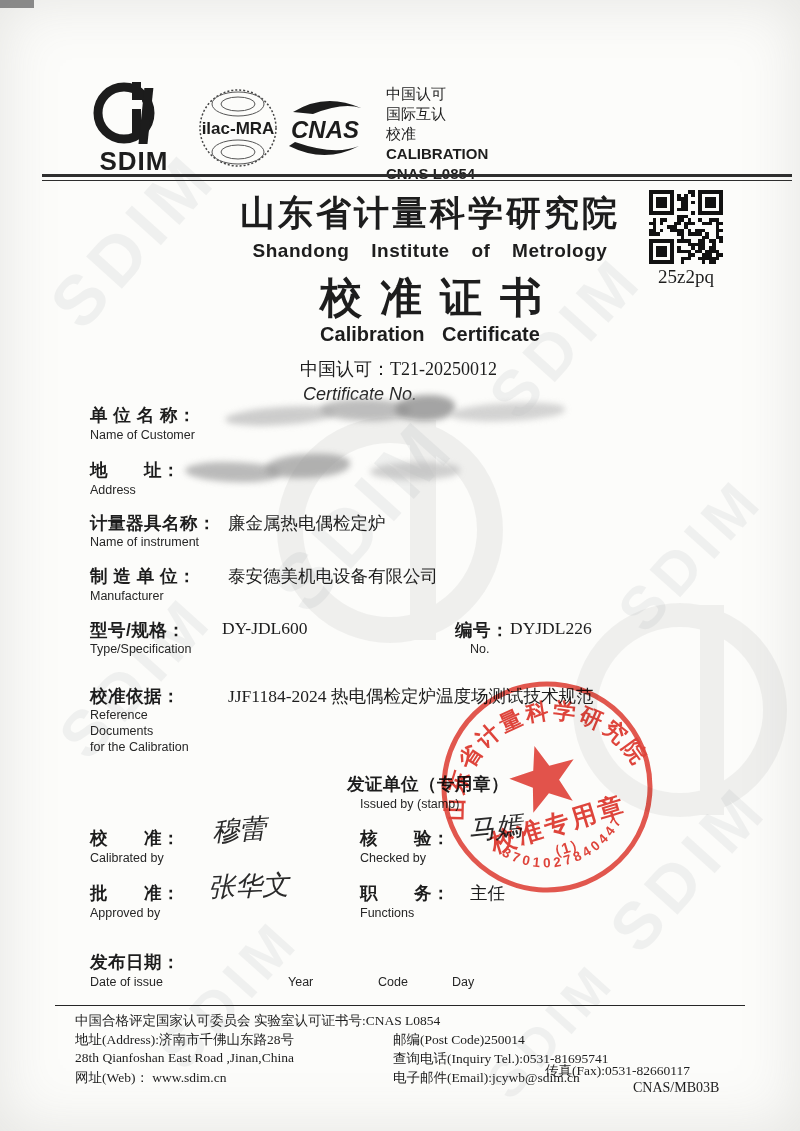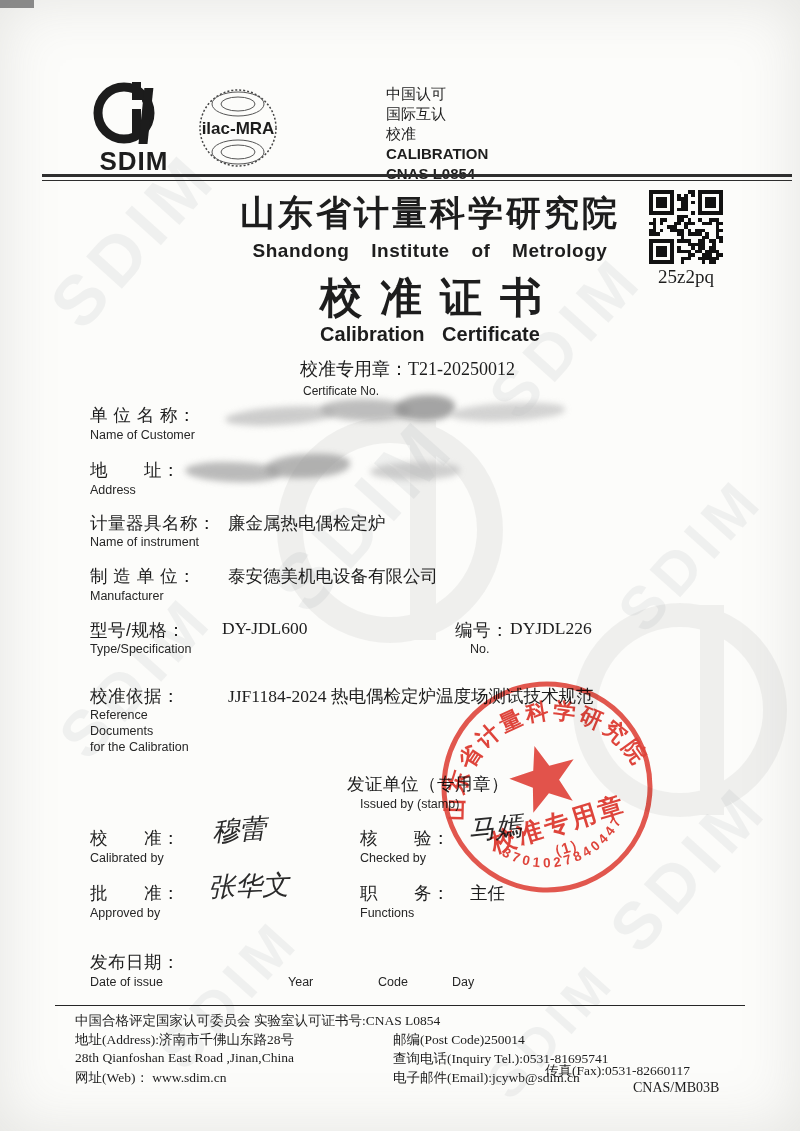--- a/index.html
+++ b/index.html
@@ -22,21 +22,21 @@
   .pageinfo{font-size:14.5px;text-align:center;line-height:20px;}
   .dblrule{border-top:3px solid #2e2e2e;border-bottom:1.5px solid #2e2e2e;height:3px;}
   
   .org-cn{font-size:35px;font-weight:bold;letter-spacing:3px;width:100%;text-align:center;}
   .org-en{font-size:19px;font-weight:bold;word-spacing:16px;width:100%;text-align:center;letter-spacing:.5px;}
   .cert-cn{font-size:42px;font-weight:bold;letter-spacing:18px;width:100%;text-align:center;}
   .cert-en{font-size:20px;font-weight:bold;word-spacing:12px;width:100%;text-align:center;}
   .certno{font-size:18px;}
   .sub-en{font-size:12.5px;color:#262626;}
   
-  .flabel{font-size:17.5px;font-weight:400;letter-spacing:.5px;}
+  .flabel{font-size:17.5px;font-weight:700;letter-spacing:.5px;}
   .fvalue{font-size:17.5px;}
   .hand{font-family:"DejaVu Serif",serif;font-style:italic;font-size:27px;color:#2a2a2a;}
   
   .blob{position:absolute;border-radius:60% 45% 55% 50%;filter:blur(3px);}
   
   #stamp{mix-blend-mode:multiply;opacity:.92;transform:rotate(-17deg);}
   
   .foot{font-size:13.5px;font-family:"Liberation Serif","DejaVu Serif",serif;}
   .rule1{border-top:1.5px solid #262626;}
   .corner-mark{position:absolute;left:0;top:0;width:34px;height:8px;background:#6f6f6f;opacity:.8;}
@@ -79,40 +79,47 @@
     <svg width="80" height="80" viewBox="0 0 80 80">
       <circle cx="40" cy="40" r="38" fill="none" stroke="#444" stroke-width="1.5" stroke-dasharray="2 2"></circle>
       <ellipse cx="40" cy="16" rx="26" ry="12" fill="none" stroke="#555" stroke-width="1"></ellipse>
       <ellipse cx="40" cy="16" rx="17" ry="7" fill="none" stroke="#555" stroke-width="1"></ellipse>
       <ellipse cx="40" cy="64" rx="26" ry="12" fill="none" stroke="#555" stroke-width="1"></ellipse>
       <ellipse cx="40" cy="64" rx="17" ry="7" fill="none" stroke="#555" stroke-width="1"></ellipse>
       <text x="40" y="46" text-anchor="middle" font-size="17" font-weight="bold" fill="#1c1c1c" font-family="Liberation Sans,sans-serif">ilac-MRA</text>
     </svg>
   </div>
 
+  <div class="abs" style="left:283px;top:100px;">
+    <svg width="84" height="58" viewBox="0 0 84 58">
+      <path d="M10,12 Q42,-8 78,8 Q60,2 30,14 Z" fill="#1c1c1c"></path>
+      <path d="M6,46 Q42,64 76,46 Q52,56 12,42 Z" fill="#1c1c1c"></path>
+      <text x="42" y="38" text-anchor="middle" font-size="24" font-weight="bold" font-style="italic" fill="#1c1c1c" font-family="Liberation Sans,sans-serif">CNAS</text>
+    </svg>
+  </div>
 
   <div class="abs accred" style="left:386px;top:84px;">
     <div>中国认可</div>
     <div>国际互认</div>
     <div>校准</div>
     <div class="b">CALIBRATION</div>
     <div class="b">CNAS L0854</div>
   </div>
 
 
   <div class="abs dblrule" style="left:42px;top:174px;width:750px;"></div>
 
   <div class="abs serif org-cn" style="left:30px;top:190px;">山东省计量科学研究院</div>
   <div class="abs org-en" style="left:30px;top:240px;">Shandong  Institute  of  Metrology</div>
   <div class="abs cert-cn" style="left:40px;top:270px;">校准证书</div>
   <div class="abs cert-en" style="left:30px;top:323px;">Calibration  Certificate</div>
   <div class="abs serif certno" style="left:300px;top:357px;">
-    <span>校准专用章：</span><span class="serif">T21-20250012</span>
-  </div>
-  <div class="abs sub-en" style="left:303px;top:384px;font-size:12px;">Certificate No.</div>
+    <span>中国认可：</span><span class="serif">T21-20250012</span>
+  </div>
+  <div class="abs sub-en" style="left:303px;top:384px;font-size:18px;font-style:italic;">Certificate No.</div>
 
   <div class="abs" style="left:648px;top:190px;width:76px;text-align:center;">
     <svg id="qr" width="74" height="74" viewBox="0 0 21 21" shape-rendering="crispEdges">
         <rect x="0" y="0" width="1" height="1" fill="#111"></rect>
         <rect x="1" y="0" width="1" height="1" fill="#111"></rect>
         <rect x="2" y="0" width="1" height="1" fill="#111"></rect>
         <rect x="3" y="0" width="1" height="1" fill="#111"></rect>
         <rect x="4" y="0" width="1" height="1" fill="#111"></rect>
         <rect x="5" y="0" width="1" height="1" fill="#111"></rect>
         <rect x="6" y="0" width="1" height="1" fill="#111"></rect>

